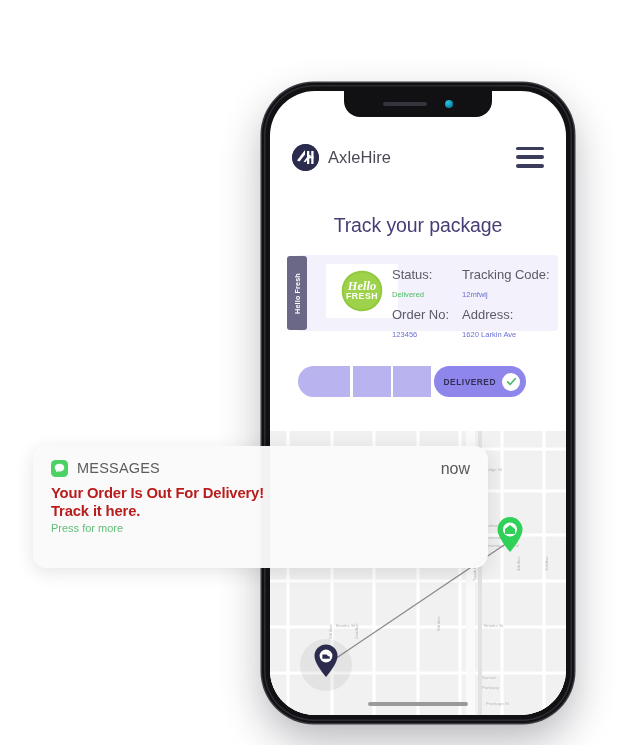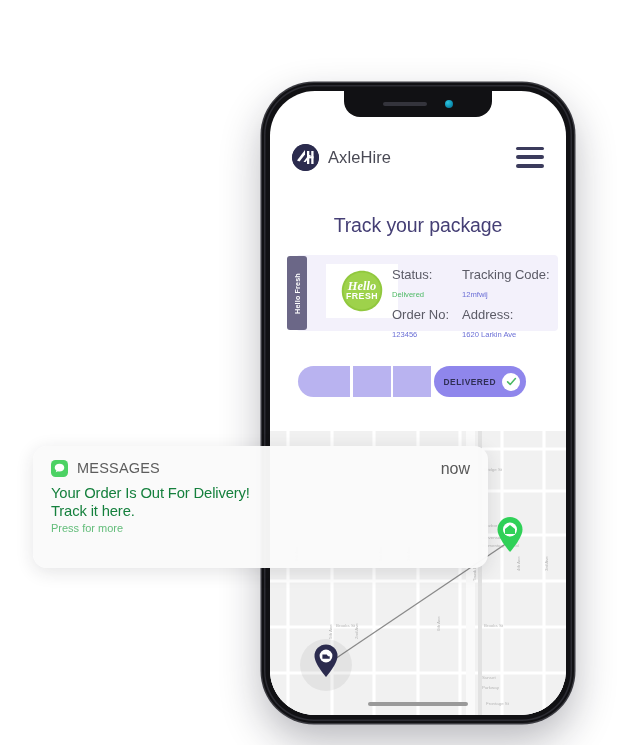--- a/index.html
+++ b/index.html
@@ -242,22 +242,22 @@
     letter-spacing:.2px;
   }
   #notif-time{
     margin-left:auto;
     font-size:16px;
     color:#585858;
   }
   #notif-line-1, #notif-line-2{
     margin-top:7px;
     font-size:14.8px;
-    font-weight:normal;
-    color:#15803d;
+    font-weight:bold;
+    color:#b91c1c;
     letter-spacing:-.15px;
   }
   #notif-line-2{ margin-top:2px; }
   #notif-action{
     margin-top:3px;
     font-size:11px;
     color:#63bd7a;
   }
 </style>
 </head>

